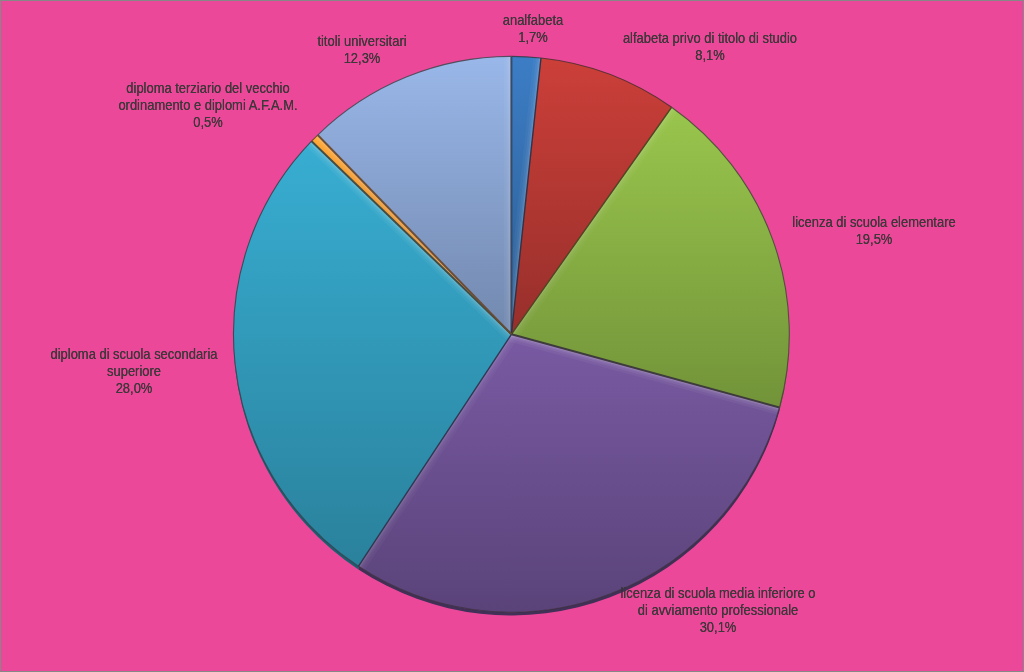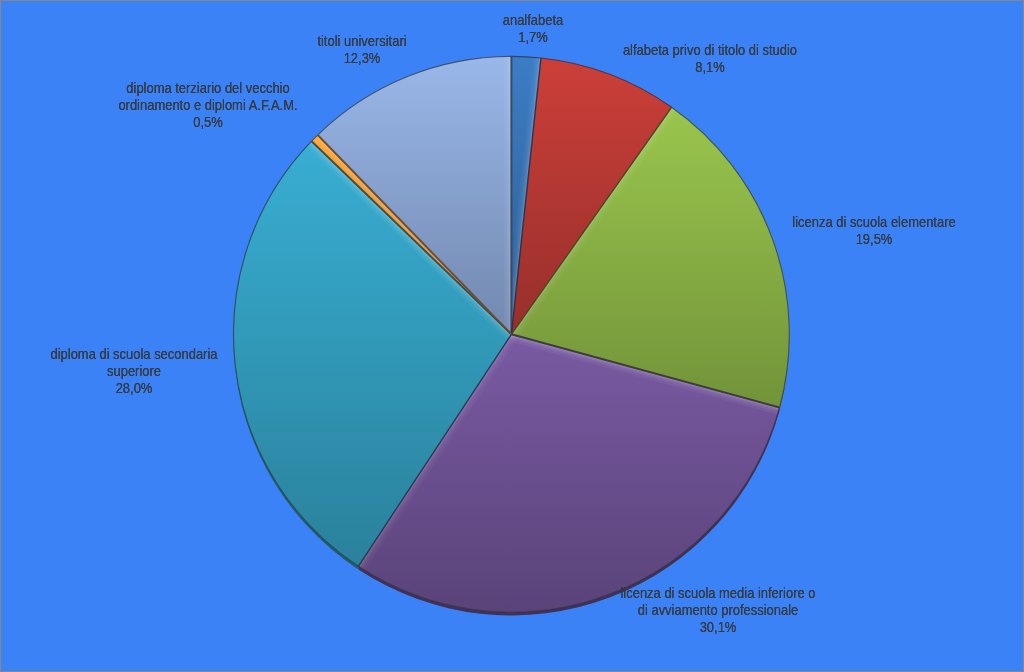--- a/index.html
+++ b/index.html
@@ -1,19 +1,19 @@
 <!DOCTYPE html>
 <html><head>
 <meta charset="utf-8">
 <style>
   html,body{margin:0;padding:0;}
   body{width:1024px;height:672px;background:#ffffff;
        font-family:"Liberation Sans",sans-serif;overflow:hidden;}
   #frame{position:absolute;left:0;top:0;width:1024px;height:672px;
-         box-sizing:border-box;background:#3b82f6;}
+         box-sizing:border-box;background:#ec4899;}
   #frame2{position:absolute;left:0;top:0;width:1024px;height:672px;
          box-sizing:border-box;border:1px solid #878787;pointer-events:none;z-index:5;}
   #plot{position:absolute;left:0;top:0;width:1024px;height:672px;}
   .lbl{position:absolute;color:#3b3b3b;font-size:15px;line-height:17px;
        text-align:center;white-space:nowrap;
        text-shadow:0 0 0.45px rgba(40,40,40,0.85);}
   .lbl > div{transform:scaleX(0.863) translateZ(0);transform-origin:50% 50%;opacity:0.999;}
 </style>
 </head>
 <body>
@@ -136,21 +136,21 @@
       <path d="M 779.49 407.49 A 277.9 277.9 0 0 1 358.37 566.27" fill="none" stroke="#3a3342" stroke-width="1.1" stroke-opacity="0.85"></path>
       <path d="M 358.37 566.27 A 277.9 277.9 0 0 1 311.54 141.21" fill="none" stroke="#2d444c" stroke-width="1.1" stroke-opacity="0.85"></path>
       <path d="M 311.54 141.21 A 277.9 277.9 0 0 1 317.69 135.04" fill="none" stroke="#5a422a" stroke-width="1.1" stroke-opacity="0.85"></path>
       <path d="M 317.69 135.04 A 277.9 277.9 0 0 1 511.40 56.40" fill="none" stroke="#404650" stroke-width="1.1" stroke-opacity="0.85"></path>
     </svg>
   <div id="labels">
       <div class="lbl" style="left: 313px; top: 11px; width: 440px;">
         <div>analfabeta</div>
         <div>1,7%</div>
       </div>
-      <div class="lbl" style="left: 490px; top: 41px; width: 440px;">
+      <div class="lbl" style="left: 490px; top: 29px; width: 440px;">
         <div>alfabeta privo di titolo di studio</div>
         <div>8,1%</div>
       </div>
       <div class="lbl" style="left: 654px; top: 213px; width: 440px;">
         <div>licenza di scuola elementare</div>
         <div>19,5%</div>
       </div>
       <div class="lbl" style="left: 498px; top: 584px; width: 440px;">
         <div>licenza di scuola media inferiore o</div>
         <div>di avviamento professionale</div>

